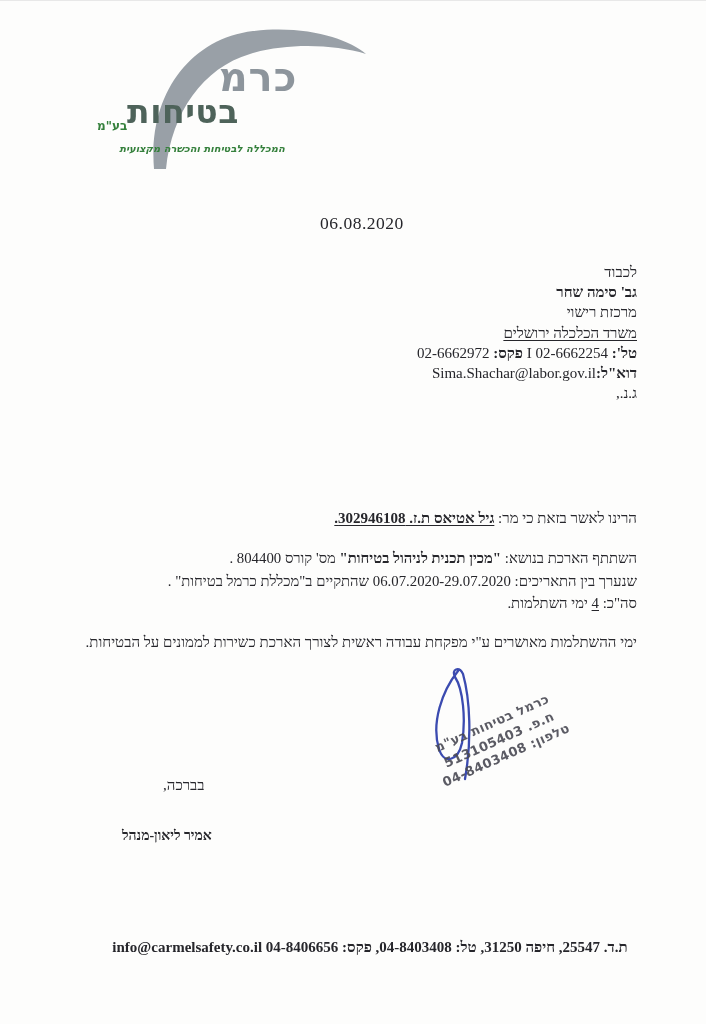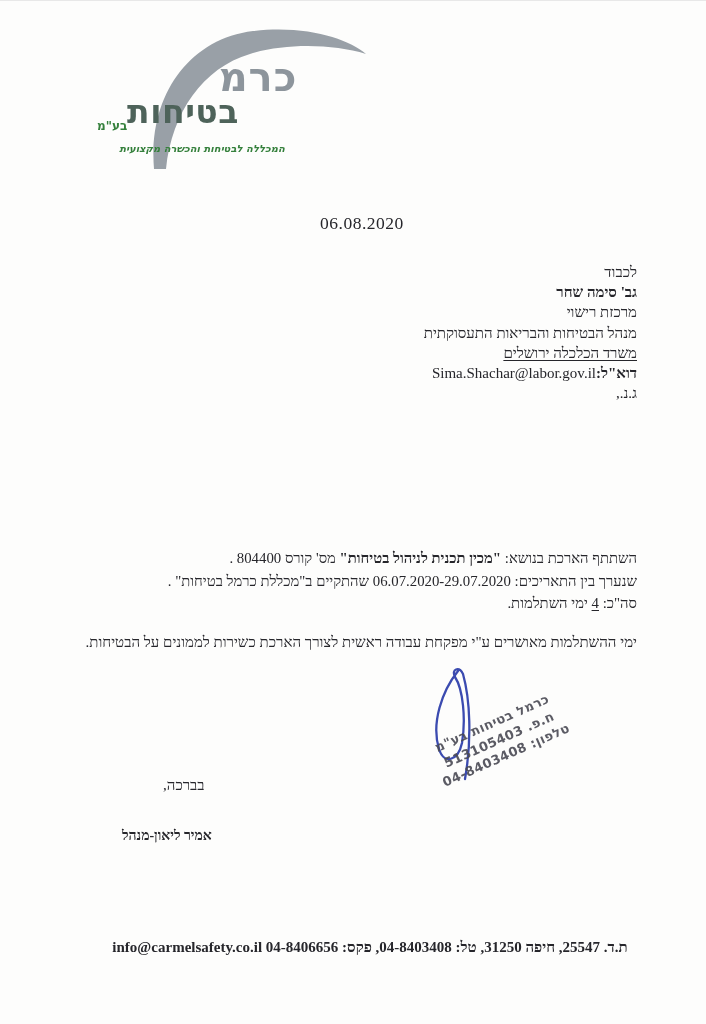--- a/index.html
+++ b/index.html
@@ -73,29 +73,38 @@
     <div class="brand-suffix">בע"מ</div>
     <div class="tagline">המכללה לבטיחות והכשרה מקצועית</div>
   </div>
 
   <div class="abs date">06.08.2020</div>
 
   <div class="abs recipient">
     <div class="nowrap">לכבוד</div>
     <div class="nowrap b">גב' סימה שחר</div>
     <div class="nowrap">מרכזת רישוי</div>
-    <div class="nowrap">מנהל הבטיחות והבריאות התעסוקתית</div>
     <div class="nowrap u">משרד הכלכלה ירושלים</div>
+    <div class="nowrap">
+      <b>טל':</b>
+      <span>I 02-6662254</span>
+      <b>פקס:</b>
+      <span>02-6662972</span>
+    </div>
     <div class="nowrap">
       <b>דוא"ל:</b><span>Sima.Shachar@labor.gov.il</span>
     </div>
     <div class="nowrap">ג.נ.,</div>
   </div>
 
 
+  <div class="abs confirm nowrap">
+    <span>הרינו לאשר בזאת כי מר:</span>
+    <b class="u">גיל אטיאס ת.ז. 302946108.</b>
+  </div>
 
   <div class="abs course">
     <div class="nowrap">
       <span>השתתף הארכת בנושא:</span>
       <b>"מכין תכנית לניהול בטיחות"</b>
       <span>מס' קורס 804400 .</span>
     </div>
     <div class="nowrap">שנערך בין התאריכים: 06.07.2020-29.07.2020 שהתקיים ב"מכללת כרמל בטיחות" .</div>
     <div class="nowrap">
       <span>סה"כ:</span>

